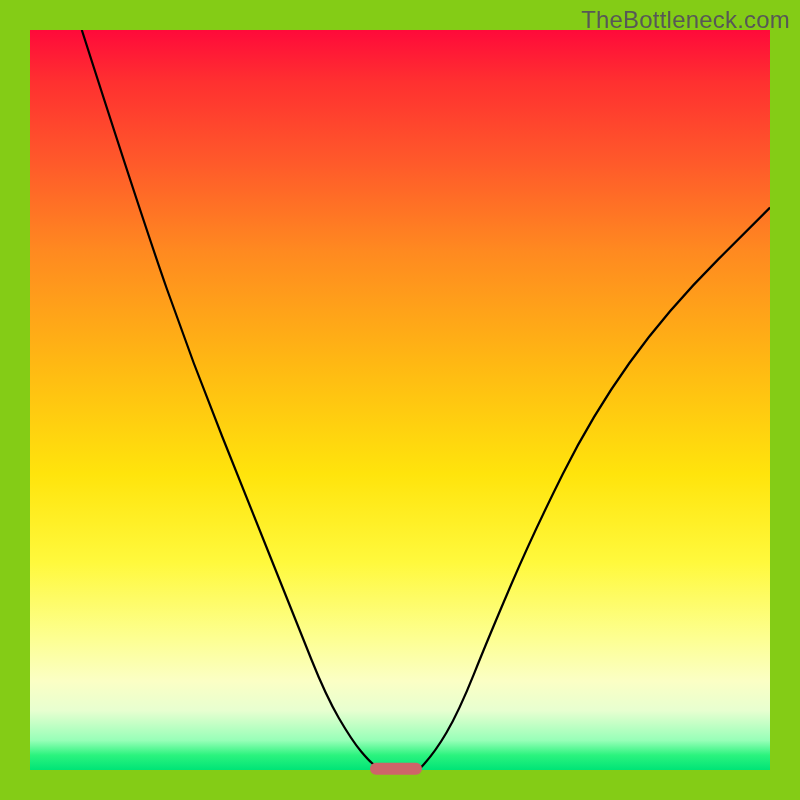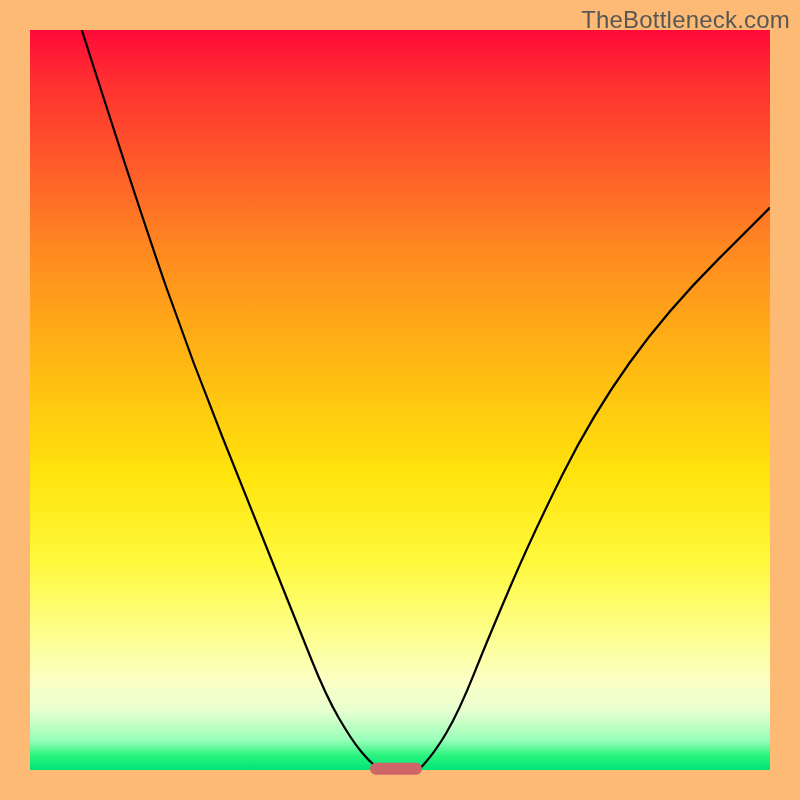--- a/index.html
+++ b/index.html
@@ -6,21 +6,21 @@
     margin: 0;
     padding: 0;
     width: 800px;
     height: 800px;
     overflow: hidden;
     font-family: Arial, Helvetica, sans-serif;
   }
   .frame {
     width: 800px;
     height: 800px;
-    background: #fdba74;
+    background: #84cc16;
     position: relative;
   }
   .watermark {
     position: absolute;
     top: 6px;
     right: 10px;
     font-size: 24px;
     font-weight: 500;
     color: #575757;
     letter-spacing: 0.2px;

